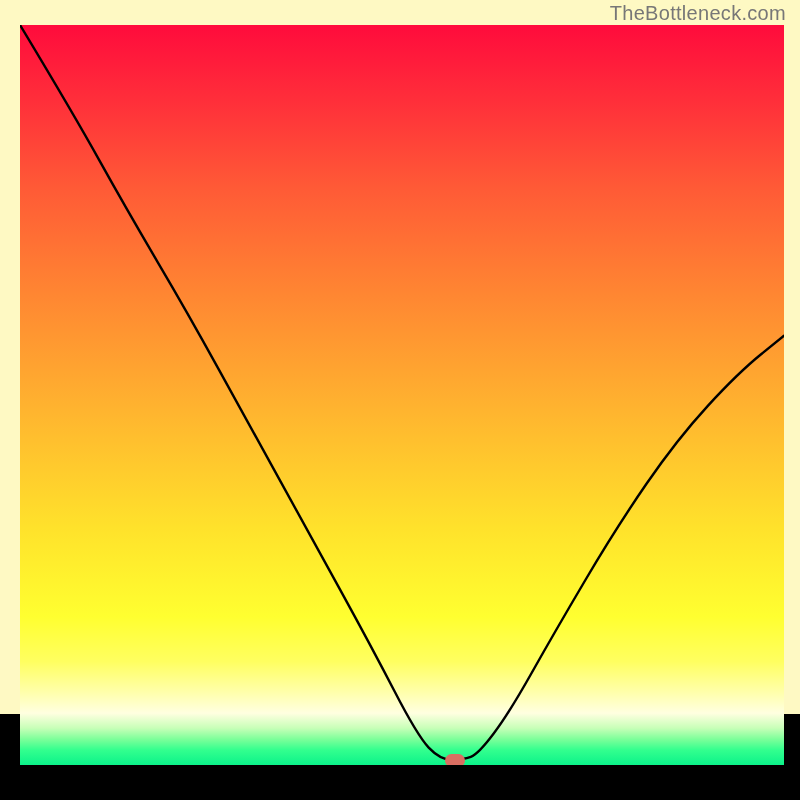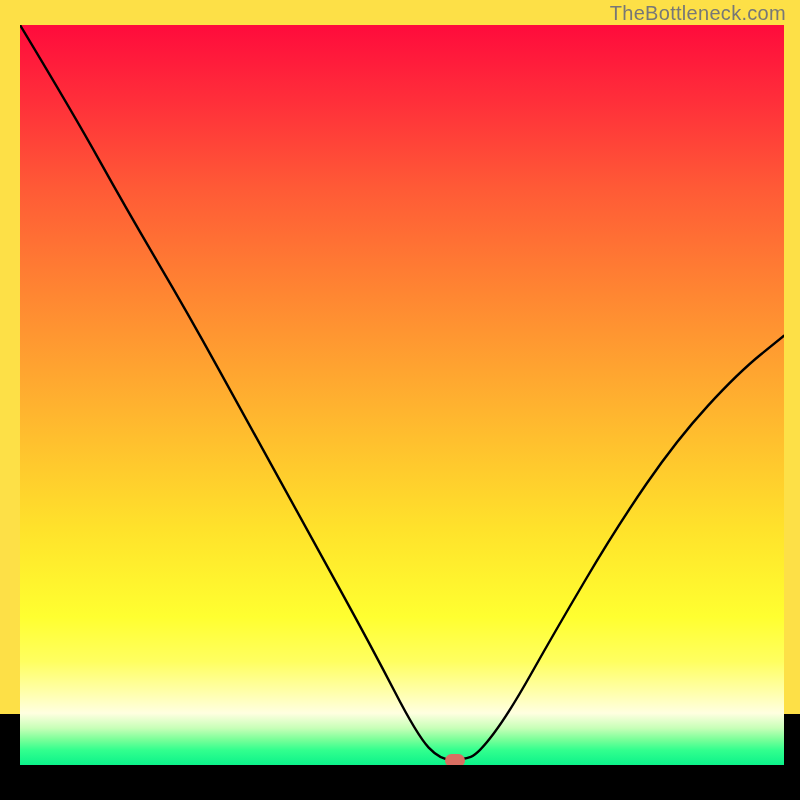--- a/index.html
+++ b/index.html
@@ -8,21 +8,21 @@
     width: 800px;
     height: 800px;
     background: #000;
     overflow: hidden;
     font-family: Arial, Helvetica, sans-serif;
   }
   .frame {
     position: relative;
     width: 800px;
     height: 714px;
-    background: #fde047;
+    background: #fef9c3;
   }
   .watermark {
     position: absolute;
     top: 2px;
     right: 14px;
     color: #777;
     font-size: 20px;
     font-weight: 500;
     letter-spacing: 0.3px;
     z-index: 10;

